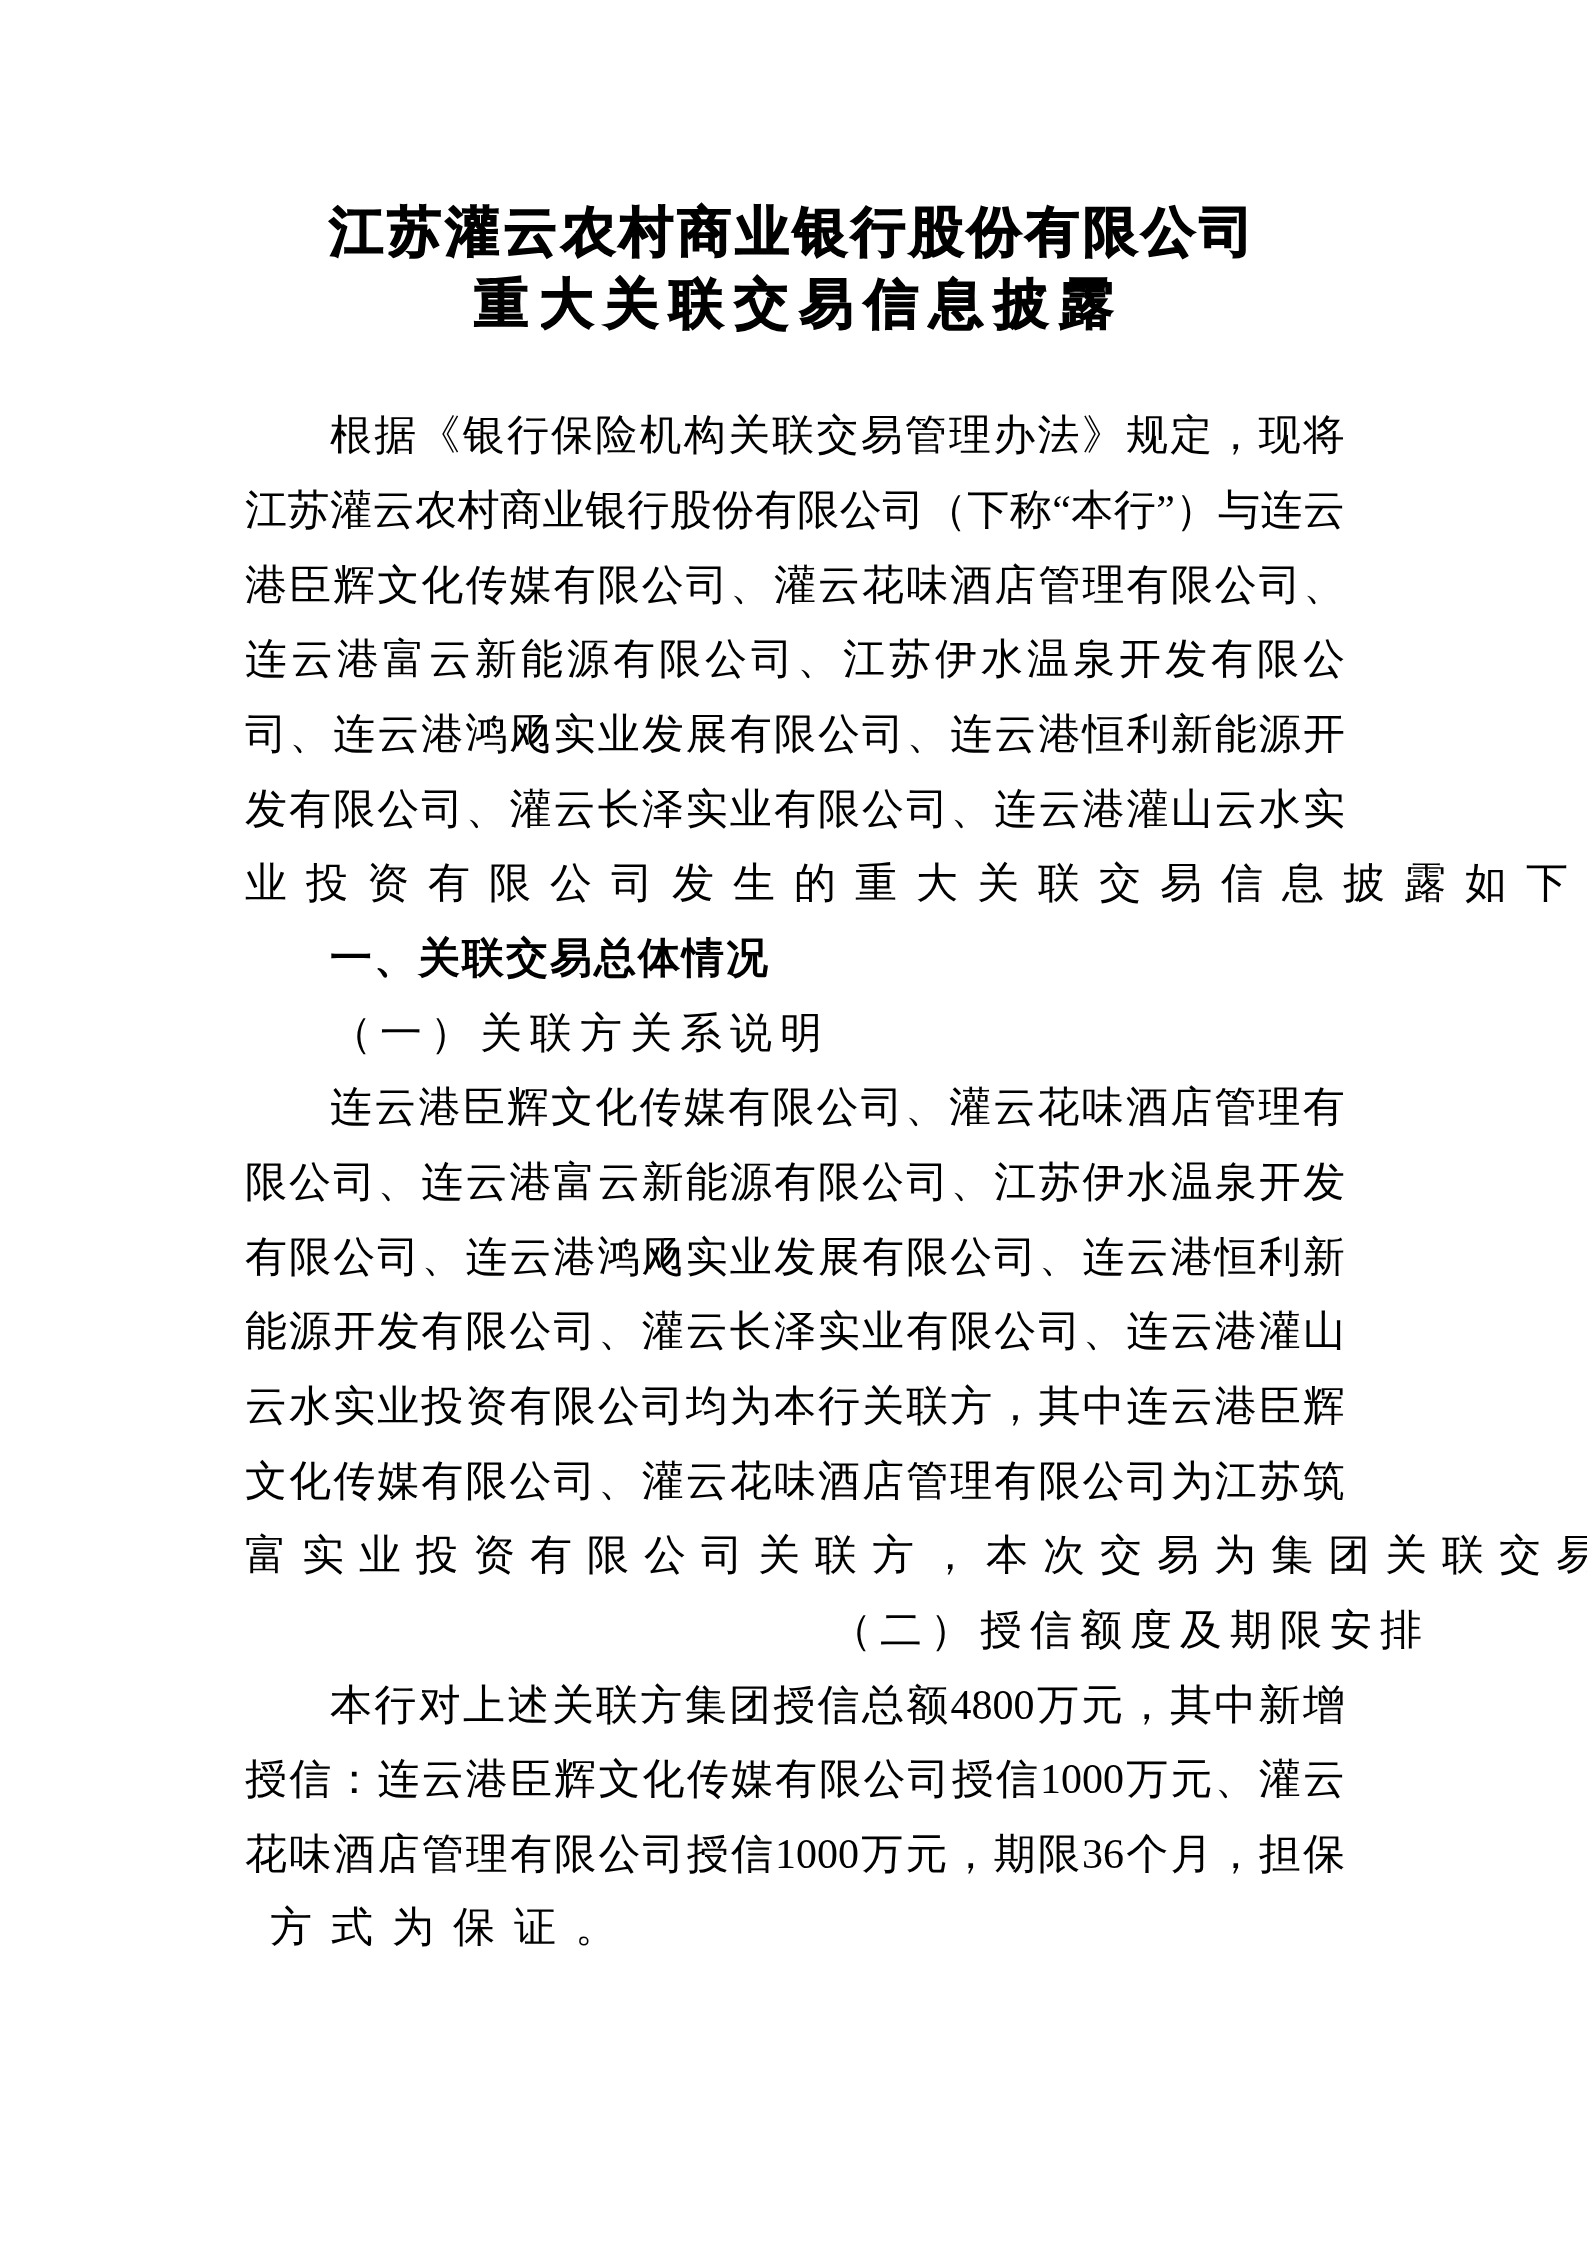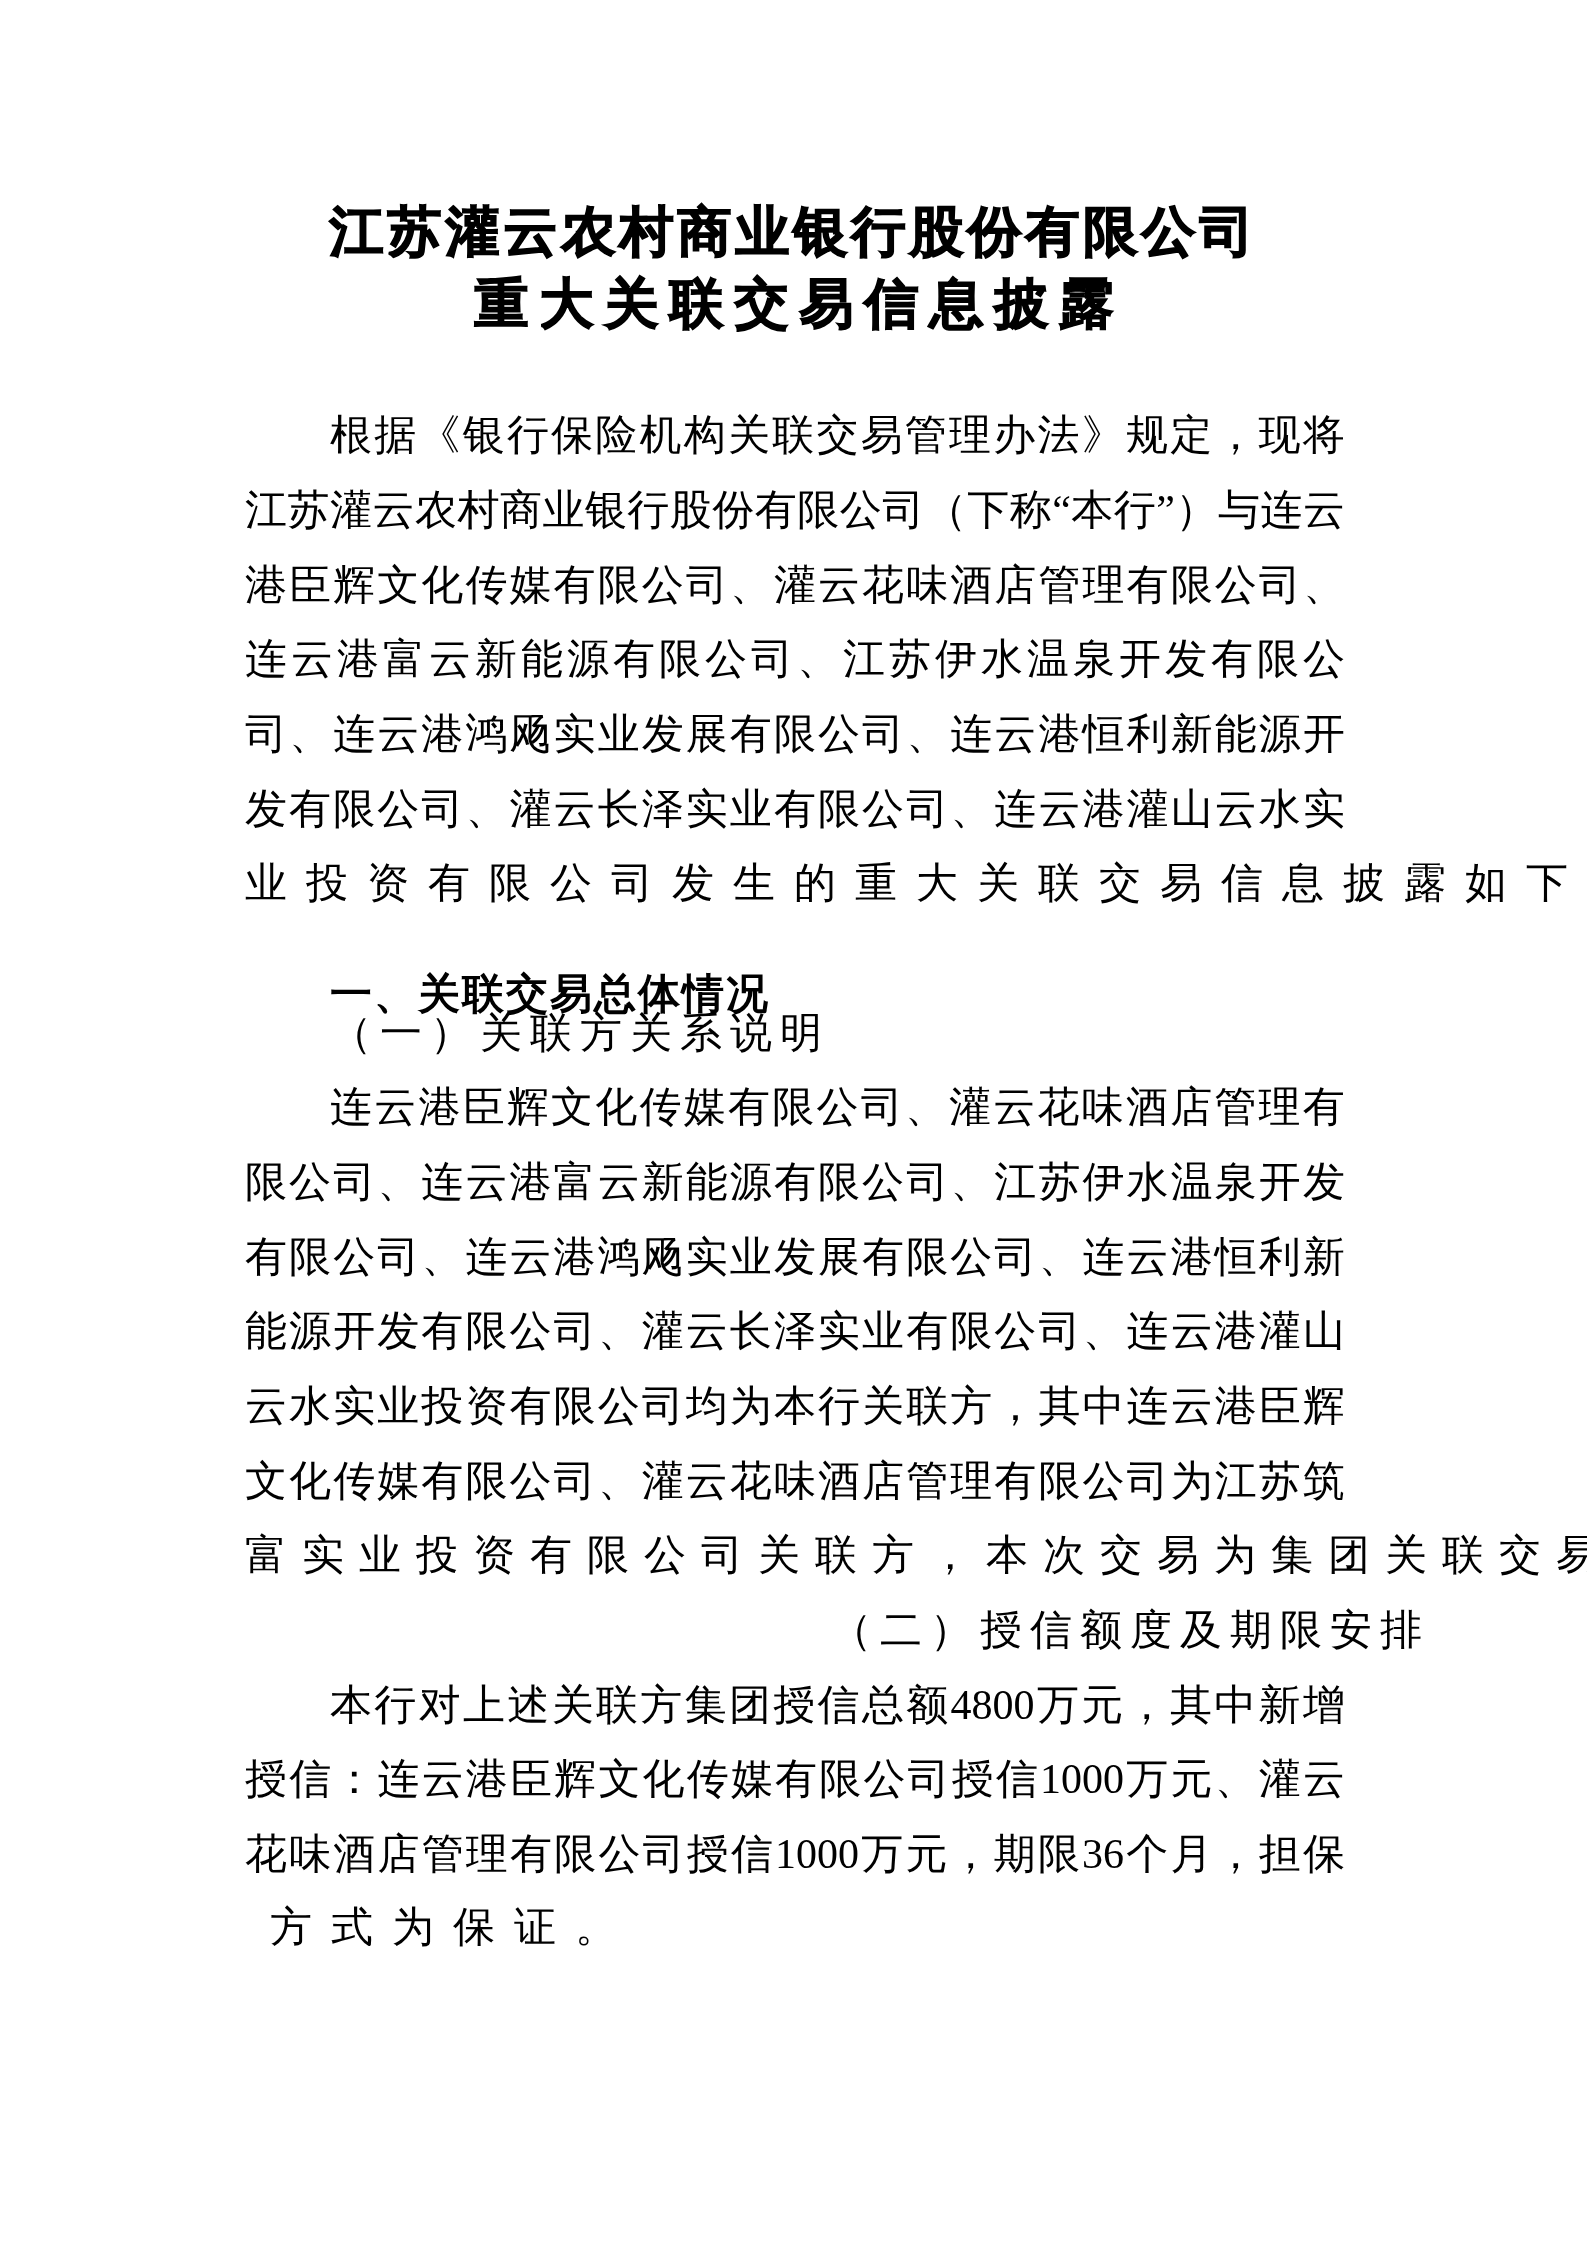--- a/index.html
+++ b/index.html
@@ -57,21 +57,20 @@
     letter-spacing: 19px;
   }
   .line.indent {
     left: 330px;
     width: 1015px;
   }
   .heading-1 {
     font-family: "DejaVu Sans", "Liberation Sans", sans-serif;
     font-weight: bold;
     letter-spacing: 2px;
-    margin-top: 36px;
   }
   .heading-2 {
     letter-spacing: 8px;
   }
 </style>
 </head>
 <body>
 
 <div class="page">
 

